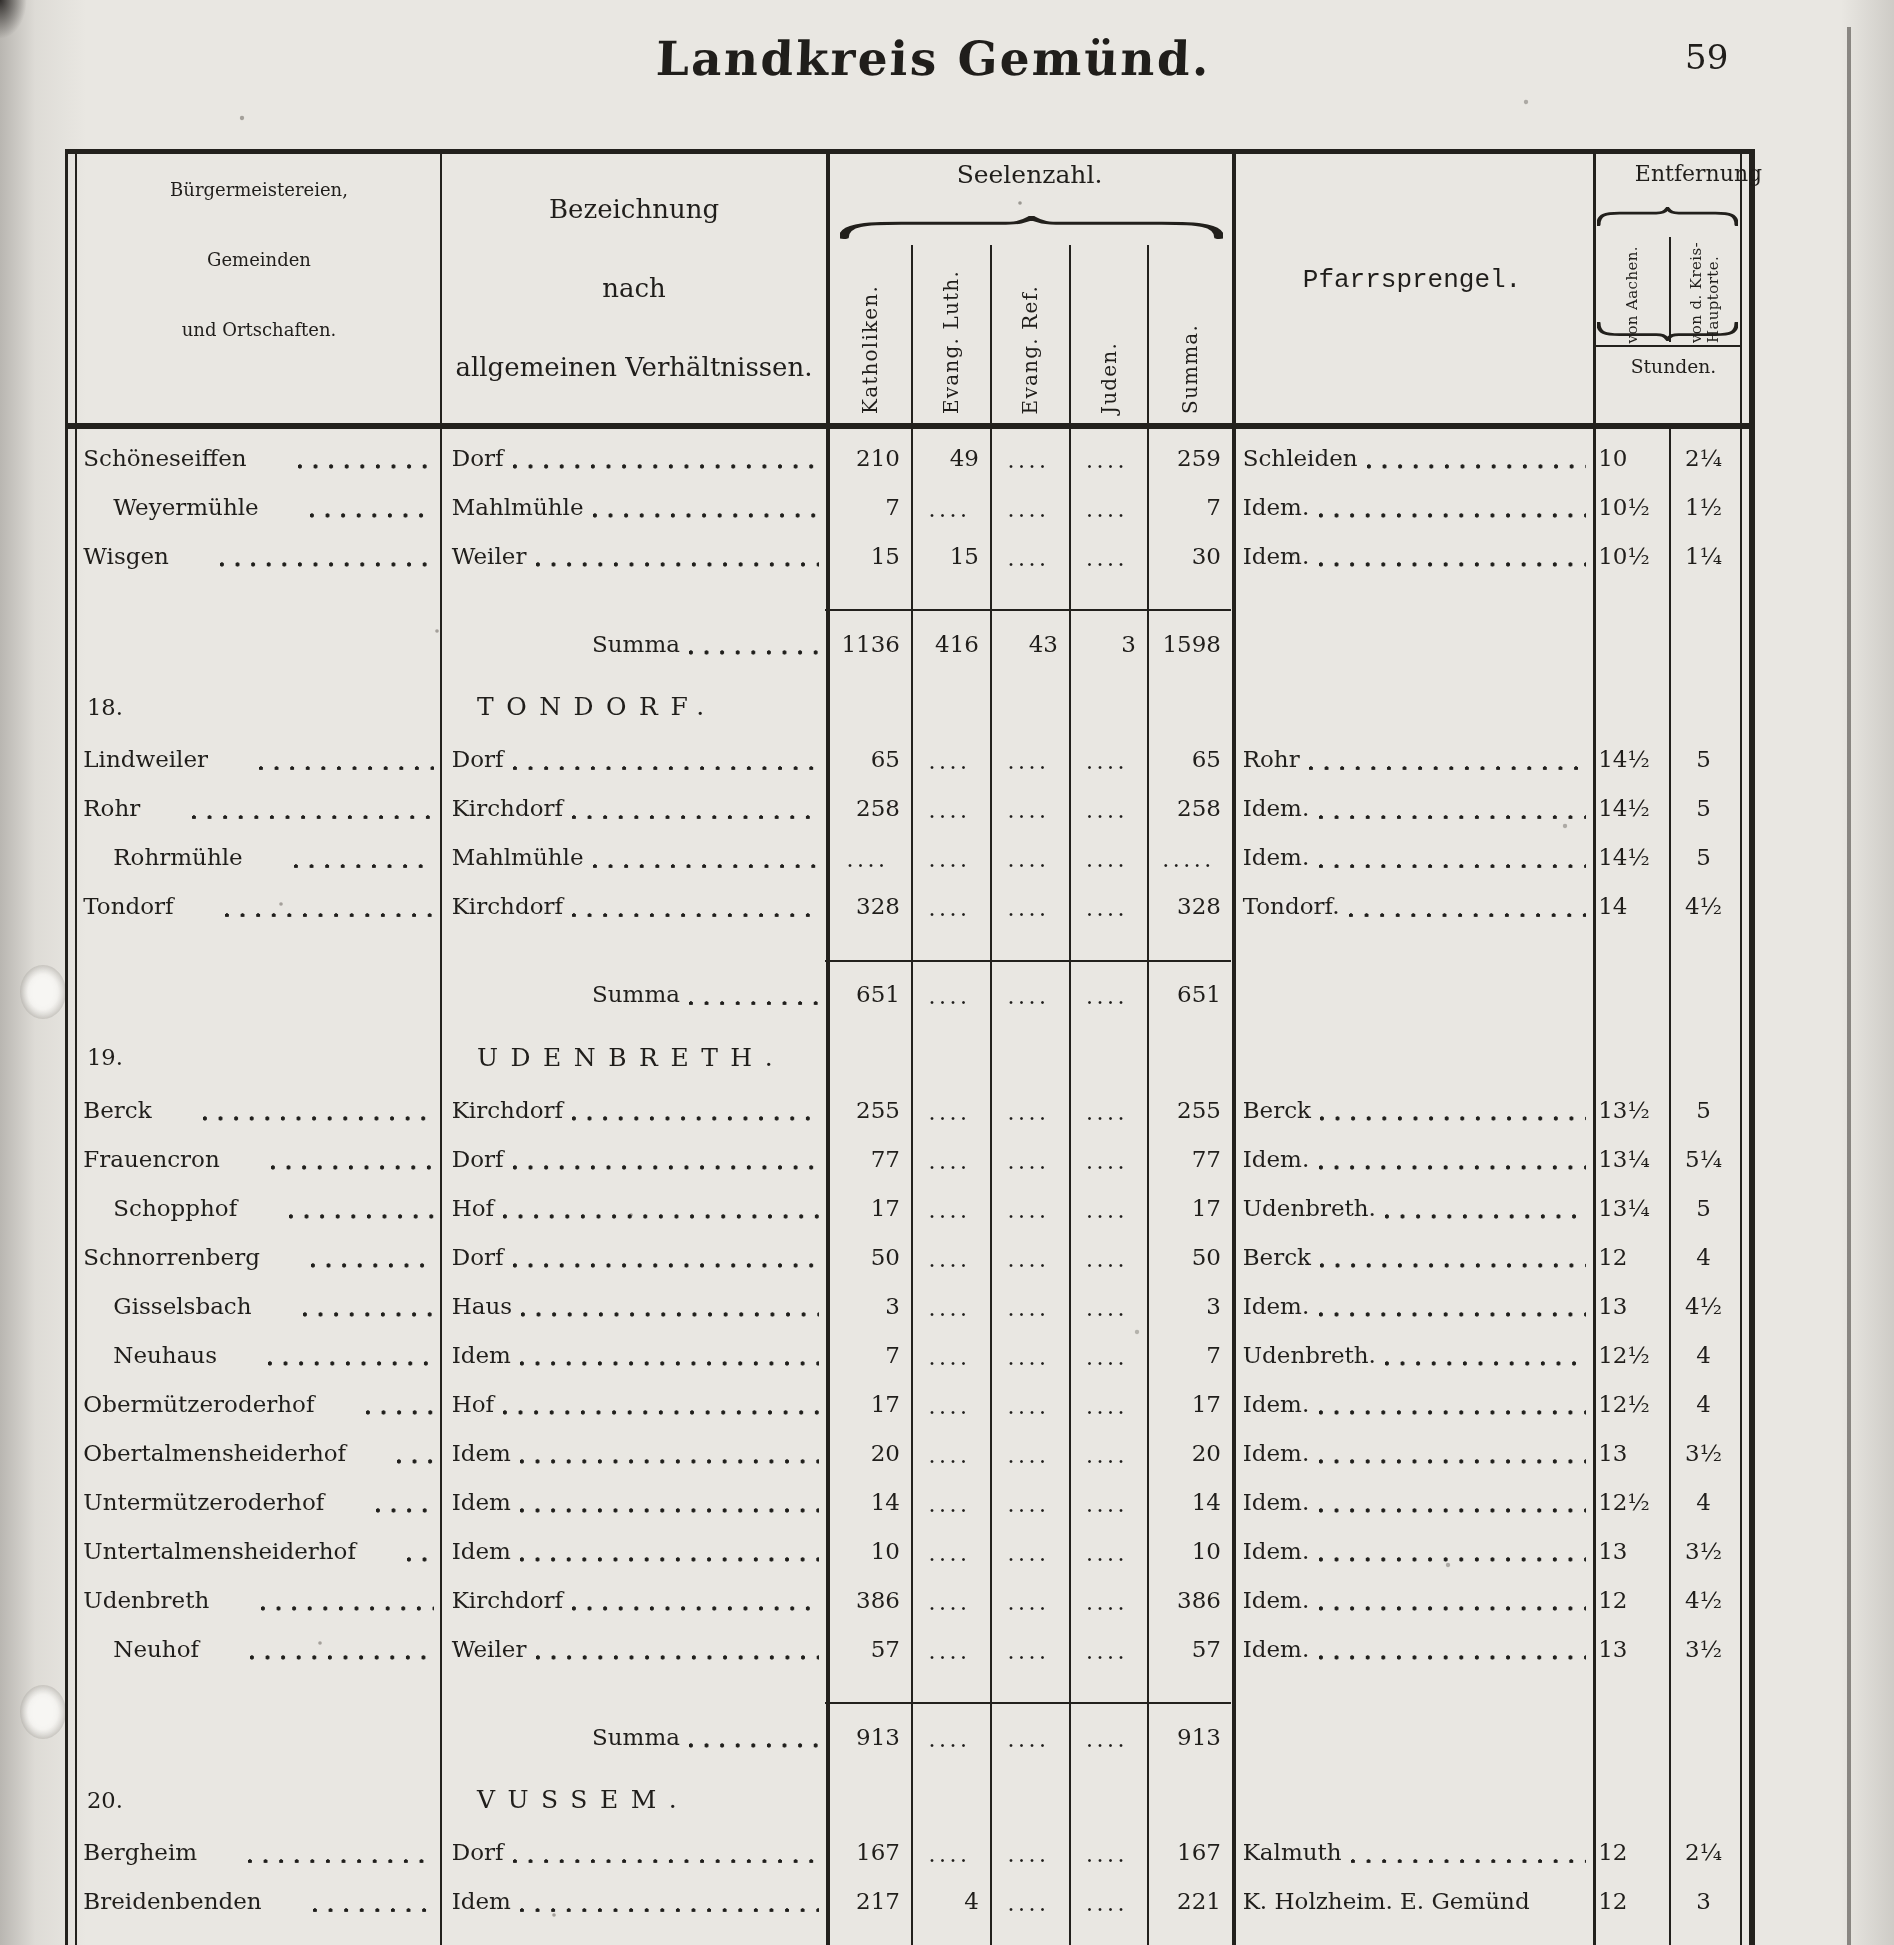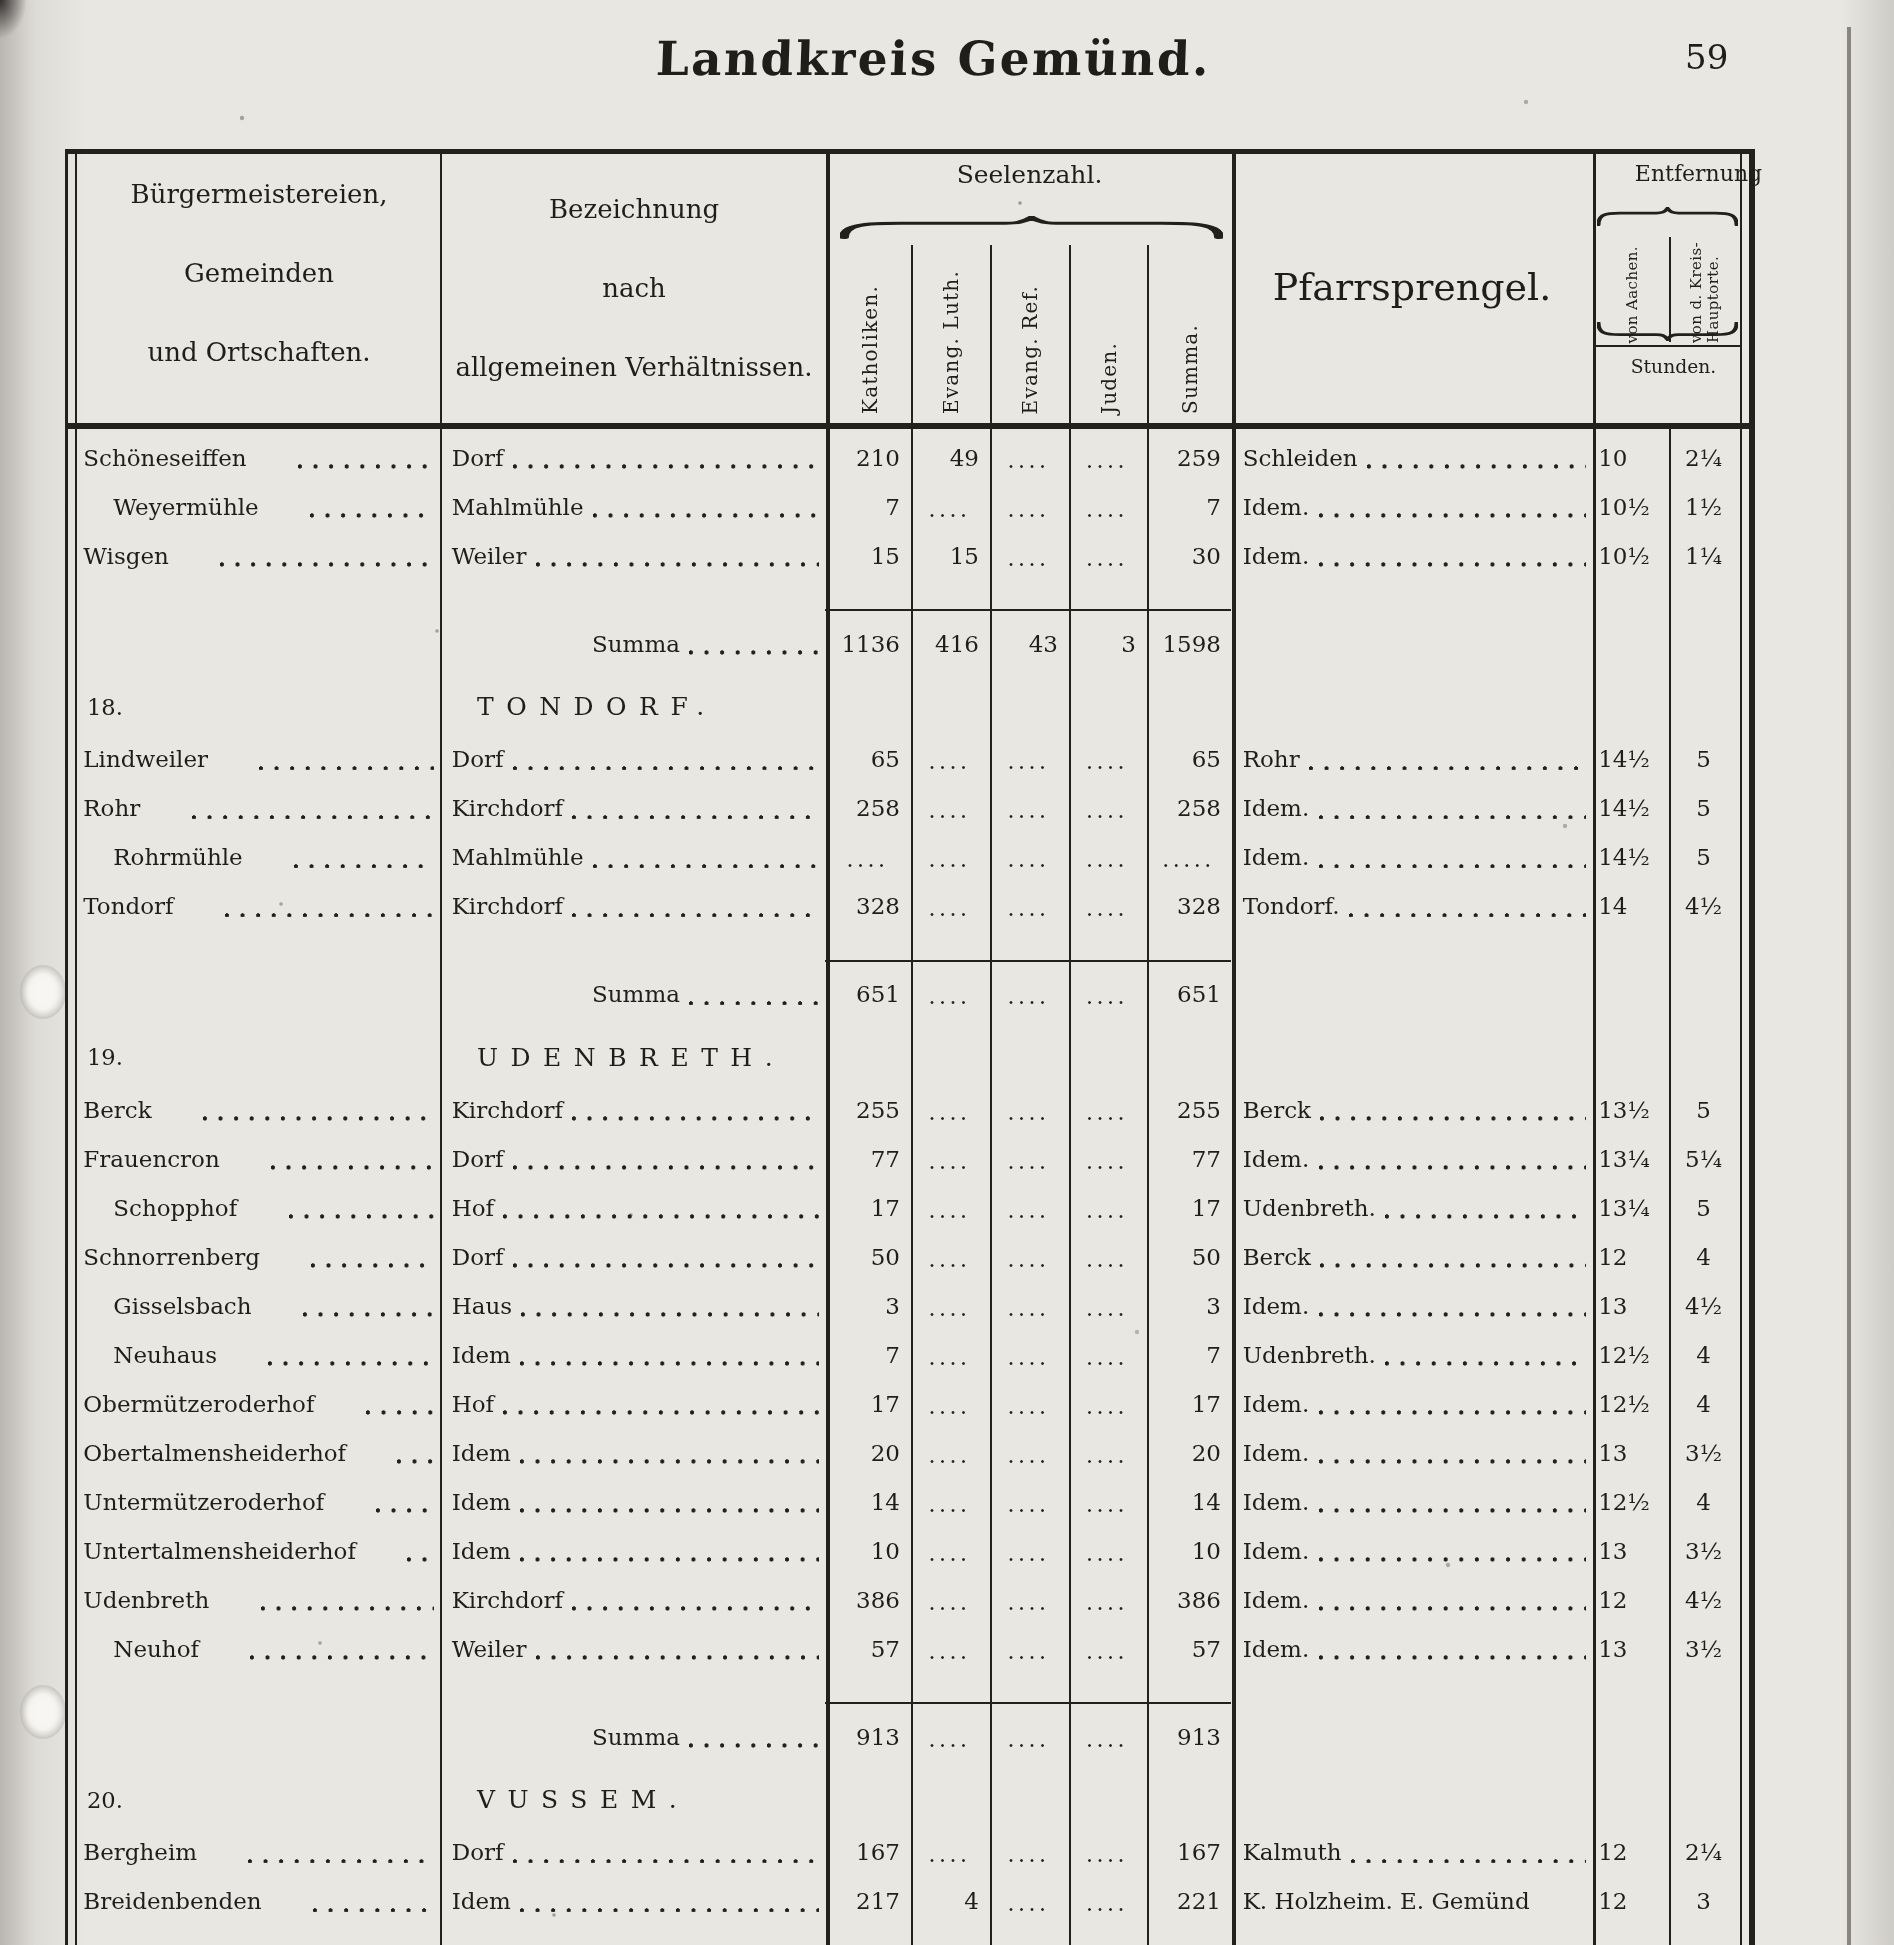--- a/index.html
+++ b/index.html
@@ -26,26 +26,26 @@
       1564px 825px 0 1.2px rgba(60,55,48,.35),630px 1214px 0 0.8px rgba(60,55,48,.4),
       1136px 1331px 0 1.2px rgba(60,55,48,.3),319px 1642px 0 0.8px rgba(60,55,48,.4),
       1447px 1564px 0 1.2px rgba(60,55,48,.35),553px 1914px 0 0.8px rgba(60,55,48,.4),
       981px 2031px 0 1.2px rgba(60,55,48,.3),1642px 1953px 0 0.8px rgba(60,55,48,.4),
       202px 2148px 0 1.2px rgba(60,55,48,.35),1214px 2187px 0 0.8px rgba(60,55,48,.4);}
   
   .vl,.hl{position:absolute;background:#23211d;}
   
   .hblock{position:absolute;text-align:center;}
   .hline{display:block;}
-  .h-col1{left:80px;top:179px;width:358px;font-size:26px;}
+  .h-col1{left:80px;top:179px;width:358px;font-size:18px;}
   .h-col1 .hline{margin-bottom:49px;}
   .h-col2{left:447px;top:171px;width:374px;font-size:26px;margin-top:23px;}
   .h-col2 .hline{margin-bottom:49px;}
   .h-seelen{left:833px;top:160px;width:393px;font-size:25px;}
-  .h-pfarr{left:1237px;top:265px;width:350px;font-size:38px;}
+  .h-pfarr{left:1237px;top:265px;width:350px;font-size:26px;font-family:Liberation Mono, monospace;}
   .h-ent{left:1593px;top:161px;width:147px;font-size:22px;margin-left:32px;}
   .h-stunden{left:1593px;top:356px;width:161px;font-size:18.7px;}
   .vcell{position:absolute;display:flex;align-items:flex-end;justify-content:center;}
   .vcell span{writing-mode:vertical-rl;transform:rotate(180deg);white-space:pre-line;
               font-size:20px;letter-spacing:1.2px;line-height:1.15;}
   .vc-ent span{font-size:15px;letter-spacing:0.4px;}
   .brace{position:absolute;}
   .brace svg{display:block;width:100%;height:100%;}
   
   #rows{position:absolute;left:67px;top:433px;width:1673px;}

